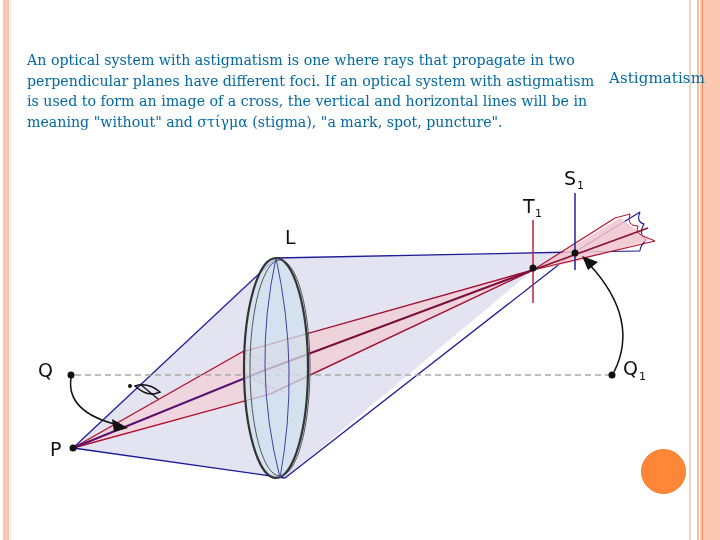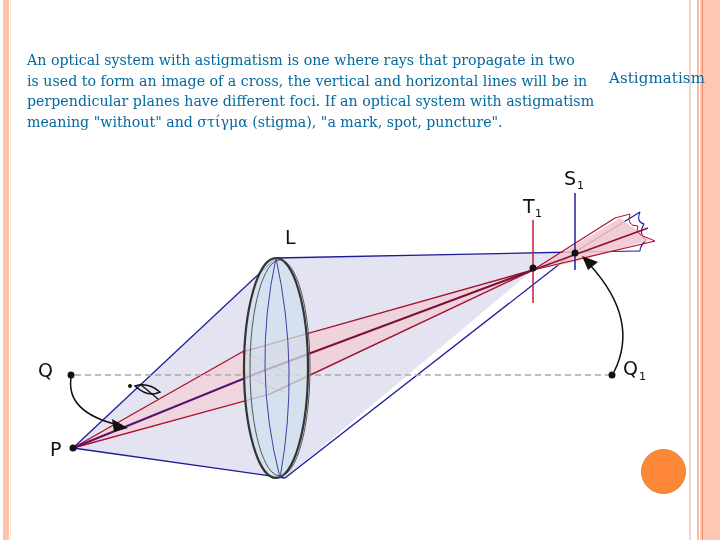--- a/index.html
+++ b/index.html
@@ -40,22 +40,22 @@
 <div class="left-line"></div>
 <div class="right-line1"></div>
 <div class="right-line2"></div>
 <div class="right-band"></div>
 <div class="right-band-line"></div>
 
 <div class="title">Astigmatism</div>
 
 <p class="para">
   <span>An optical system with astigmatism is one where rays that propagate in two</span>
+  <span>perpendicular planes have different foci. If an optical system with astigmatism</span>
   <span>is used to form an image of a cross, the vertical and horizontal lines will be in</span>
-  <span>perpendicular planes have different foci. If an optical system with astigmatism</span>
   <span>meaning "without" and στίγμα (stigma), "a mark, spot, puncture".</span>
 </p>
 
 <svg class="diagram" viewBox="0 160 700 380" width="700" height="380">
 
   <g>
     <polygon points="73,448 276,258 285,478" fill="#e3e3f2" stroke="none"></polygon>
     <polygon points="276,258 285,478 533,270 575,252" fill="#e3e3f2" stroke="none"></polygon>
     <line x1="73" y1="448" x2="276" y2="258" stroke="#1c1c9a" stroke-width="1.3"></line>
     <line x1="73" y1="448" x2="285" y2="478" stroke="#1c1c9a" stroke-width="1.3"></line>

